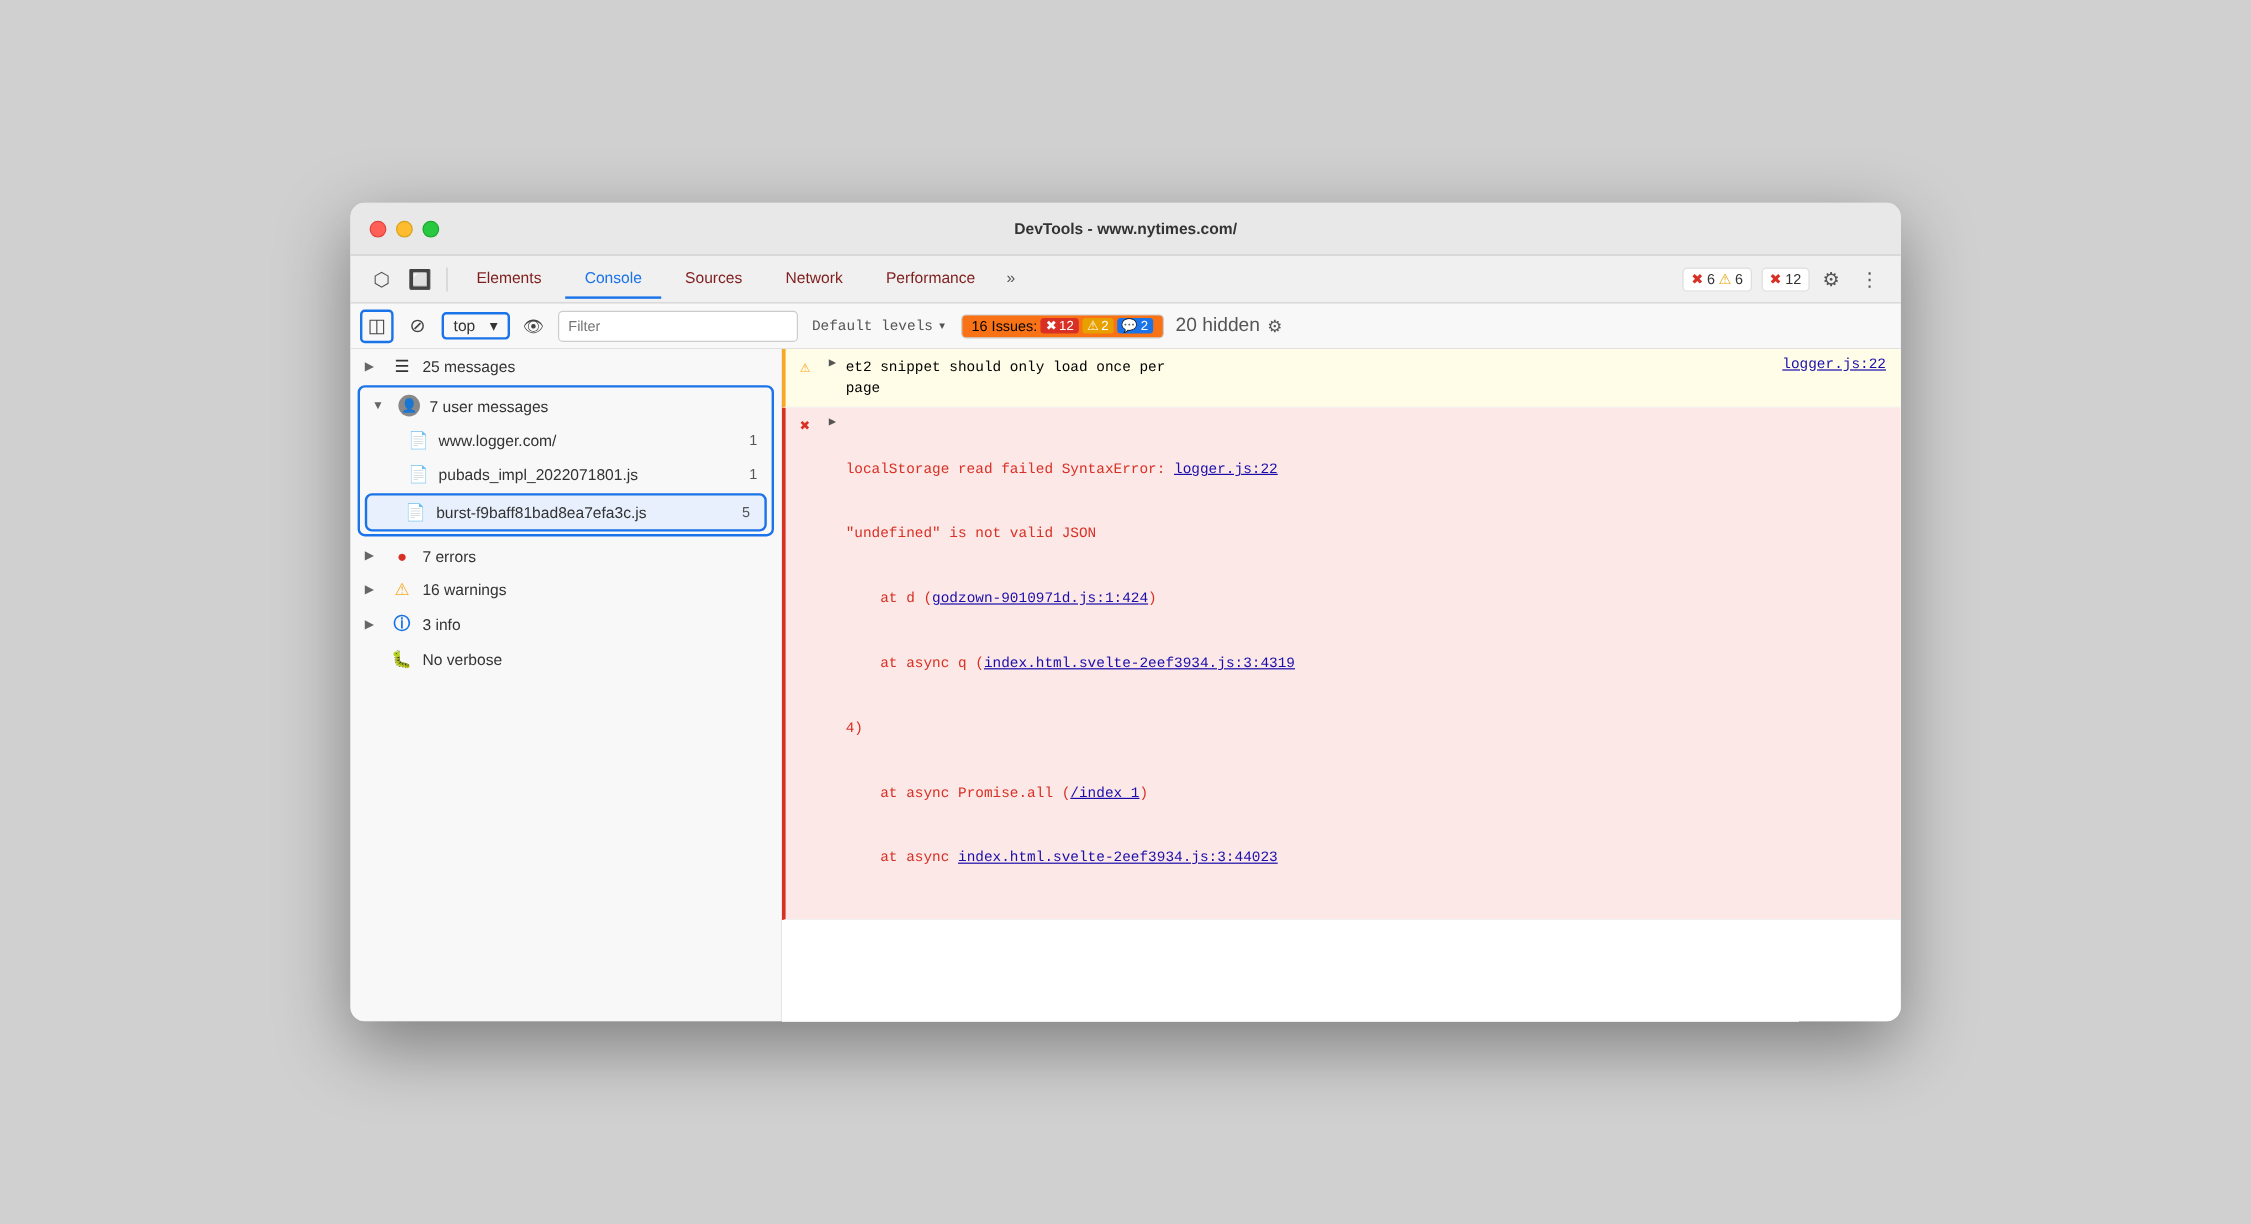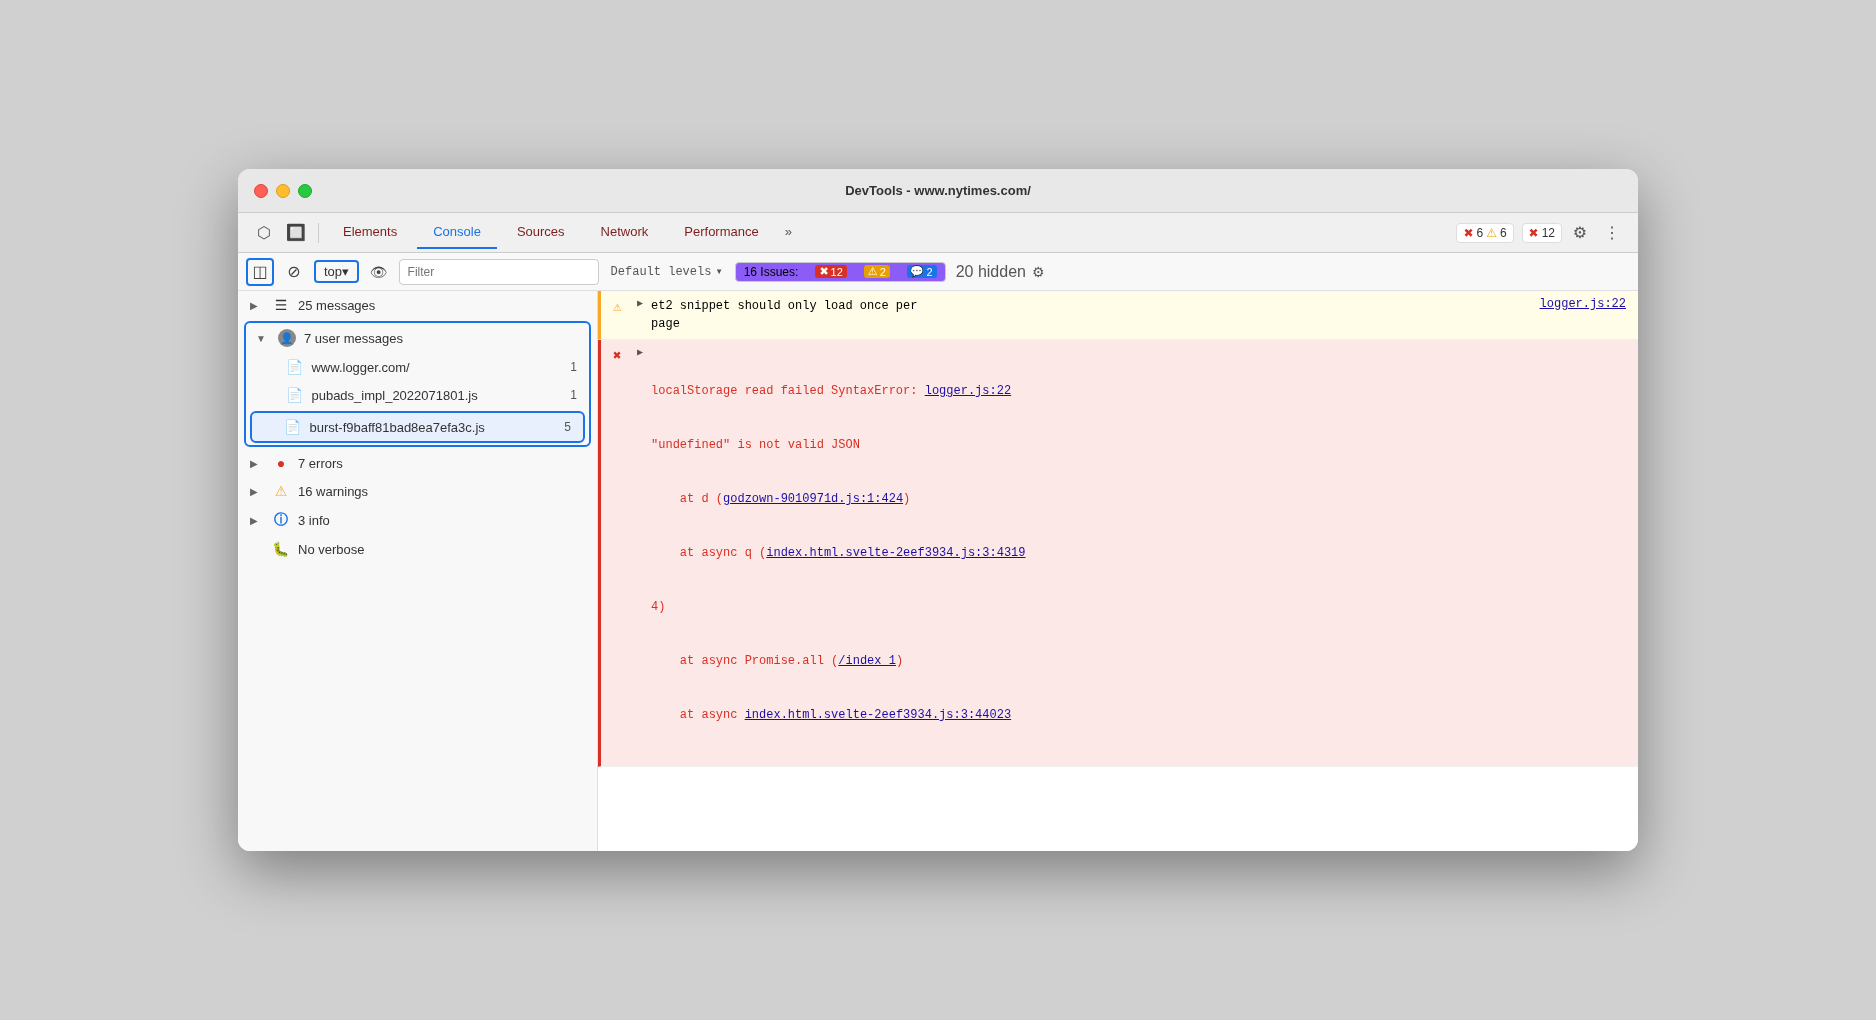--- a/index.html
+++ b/index.html
@@ -5,21 +5,21 @@
     * { box-sizing: border-box; margin: 0; padding: 0; }
     body {
       background: #d0d0d0;
       display: flex;
       justify-content: center;
       align-items: center;
       min-height: 100vh;
       font-family: -apple-system, BlinkMacSystemFont, 'Helvetica Neue', sans-serif;
     }
     .window {
-      width: 1400px;
+      width: 1292px;
       background: #f5f5f5;
       border-radius: 12px;
       box-shadow: 0 20px 60px rgba(0,0,0,0.4);
       overflow: hidden;
     }
     .titlebar {
       background: #e8e8e8;
       height: 44px;
       display: flex;
       align-items: center;
@@ -130,21 +130,21 @@
       cursor: pointer;
       border: 2px solid #1a73e8;
       background: none;
       color: #444;
       font-size: 14px;
     }
     .console-btn.no-border { border: none; }
     .top-dropdown {
       display: flex;
       align-items: center;
-      gap: 0;
+      gap: 12px;
       border: 2px solid #1a73e8;
       border-radius: 4px;
       padding: 2px 8px;
       font-size: 13px;
       cursor: pointer;
       background: none;
       color: #333;
     }
     .filter-input {
       flex: 1;
@@ -166,26 +166,26 @@
       background: none;
       font-size: 12px;
       color: #555;
       cursor: pointer;
       padding: 2px 6px;
       font-family: Liberation Mono, monospace;
     }
     .issues-badge {
       display: flex;
       align-items: center;
-      gap: 17px;
+      gap: 3px;
       border: 1px solid #ccc;
       border-radius: 4px;
       padding: 2px 8px;
       font-size: 12px;
-      background: #8b5cf6;
+      background: #f97316;
       cursor: pointer;
     }
     .hidden-badge {
       font-size: 16px;
       color: #555;
       margin-left: 4px;
     }
     .gear-icon-sm {
       font-size: 14px;
       color: #555;

